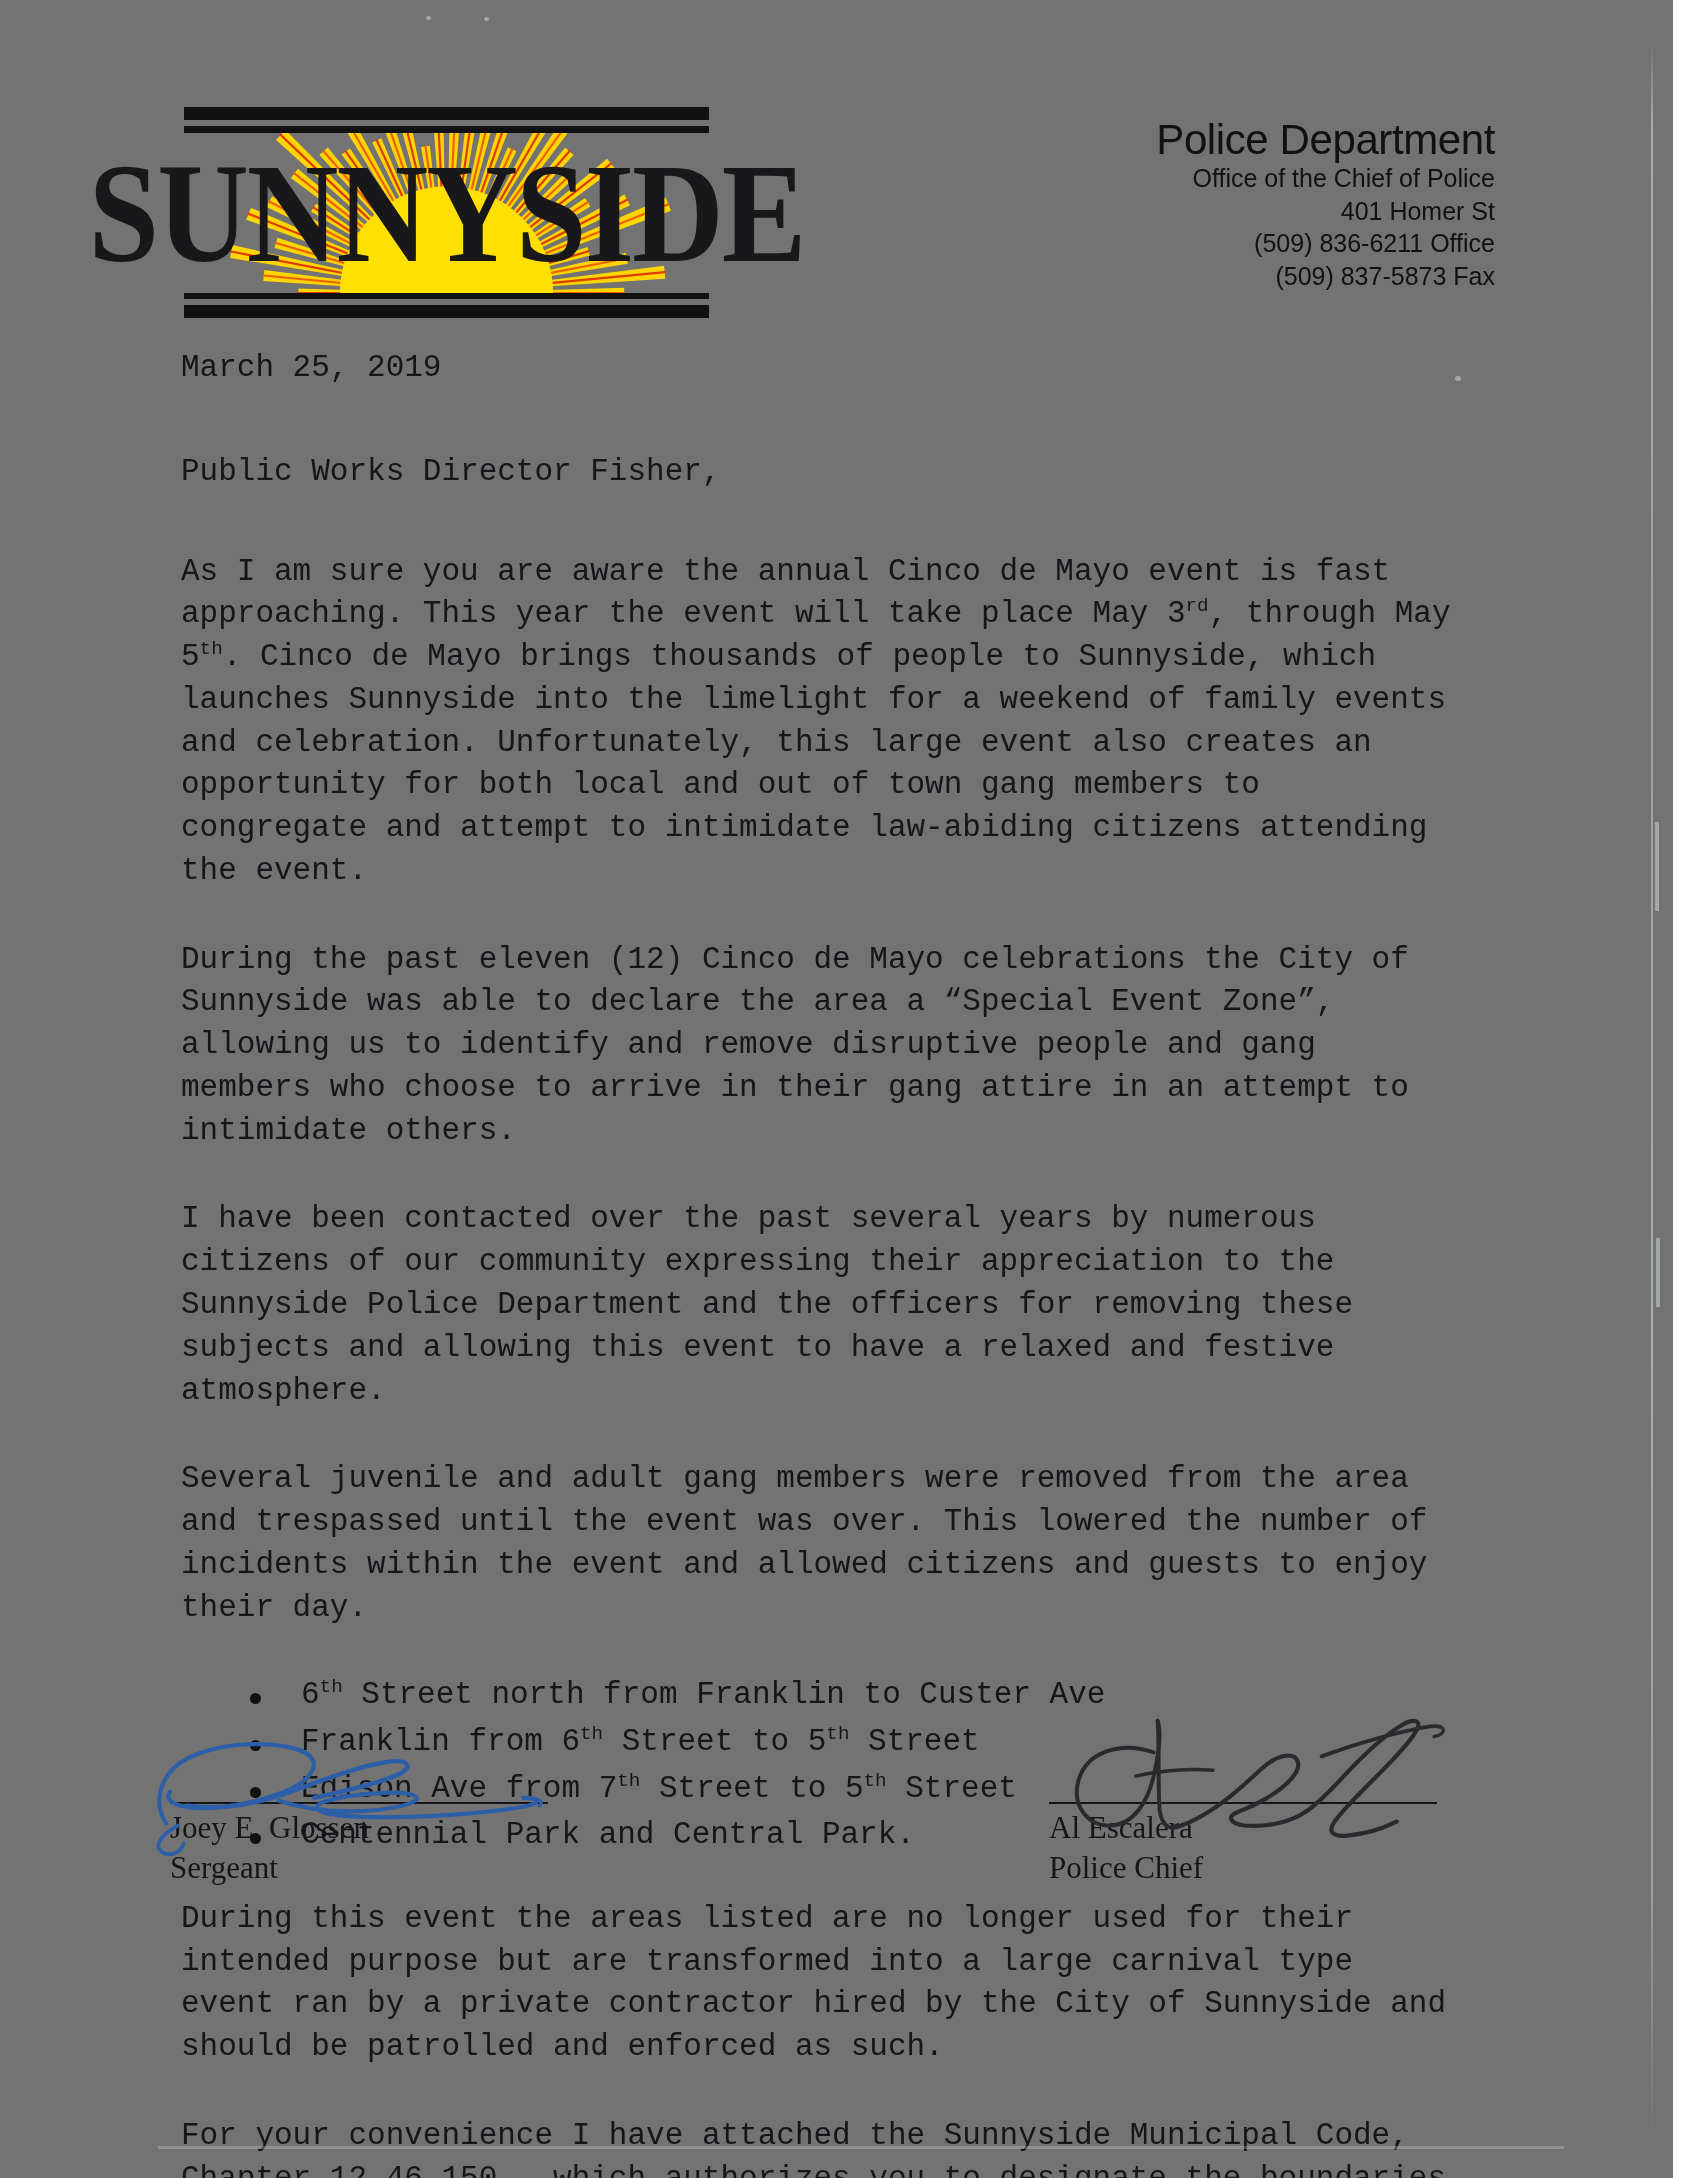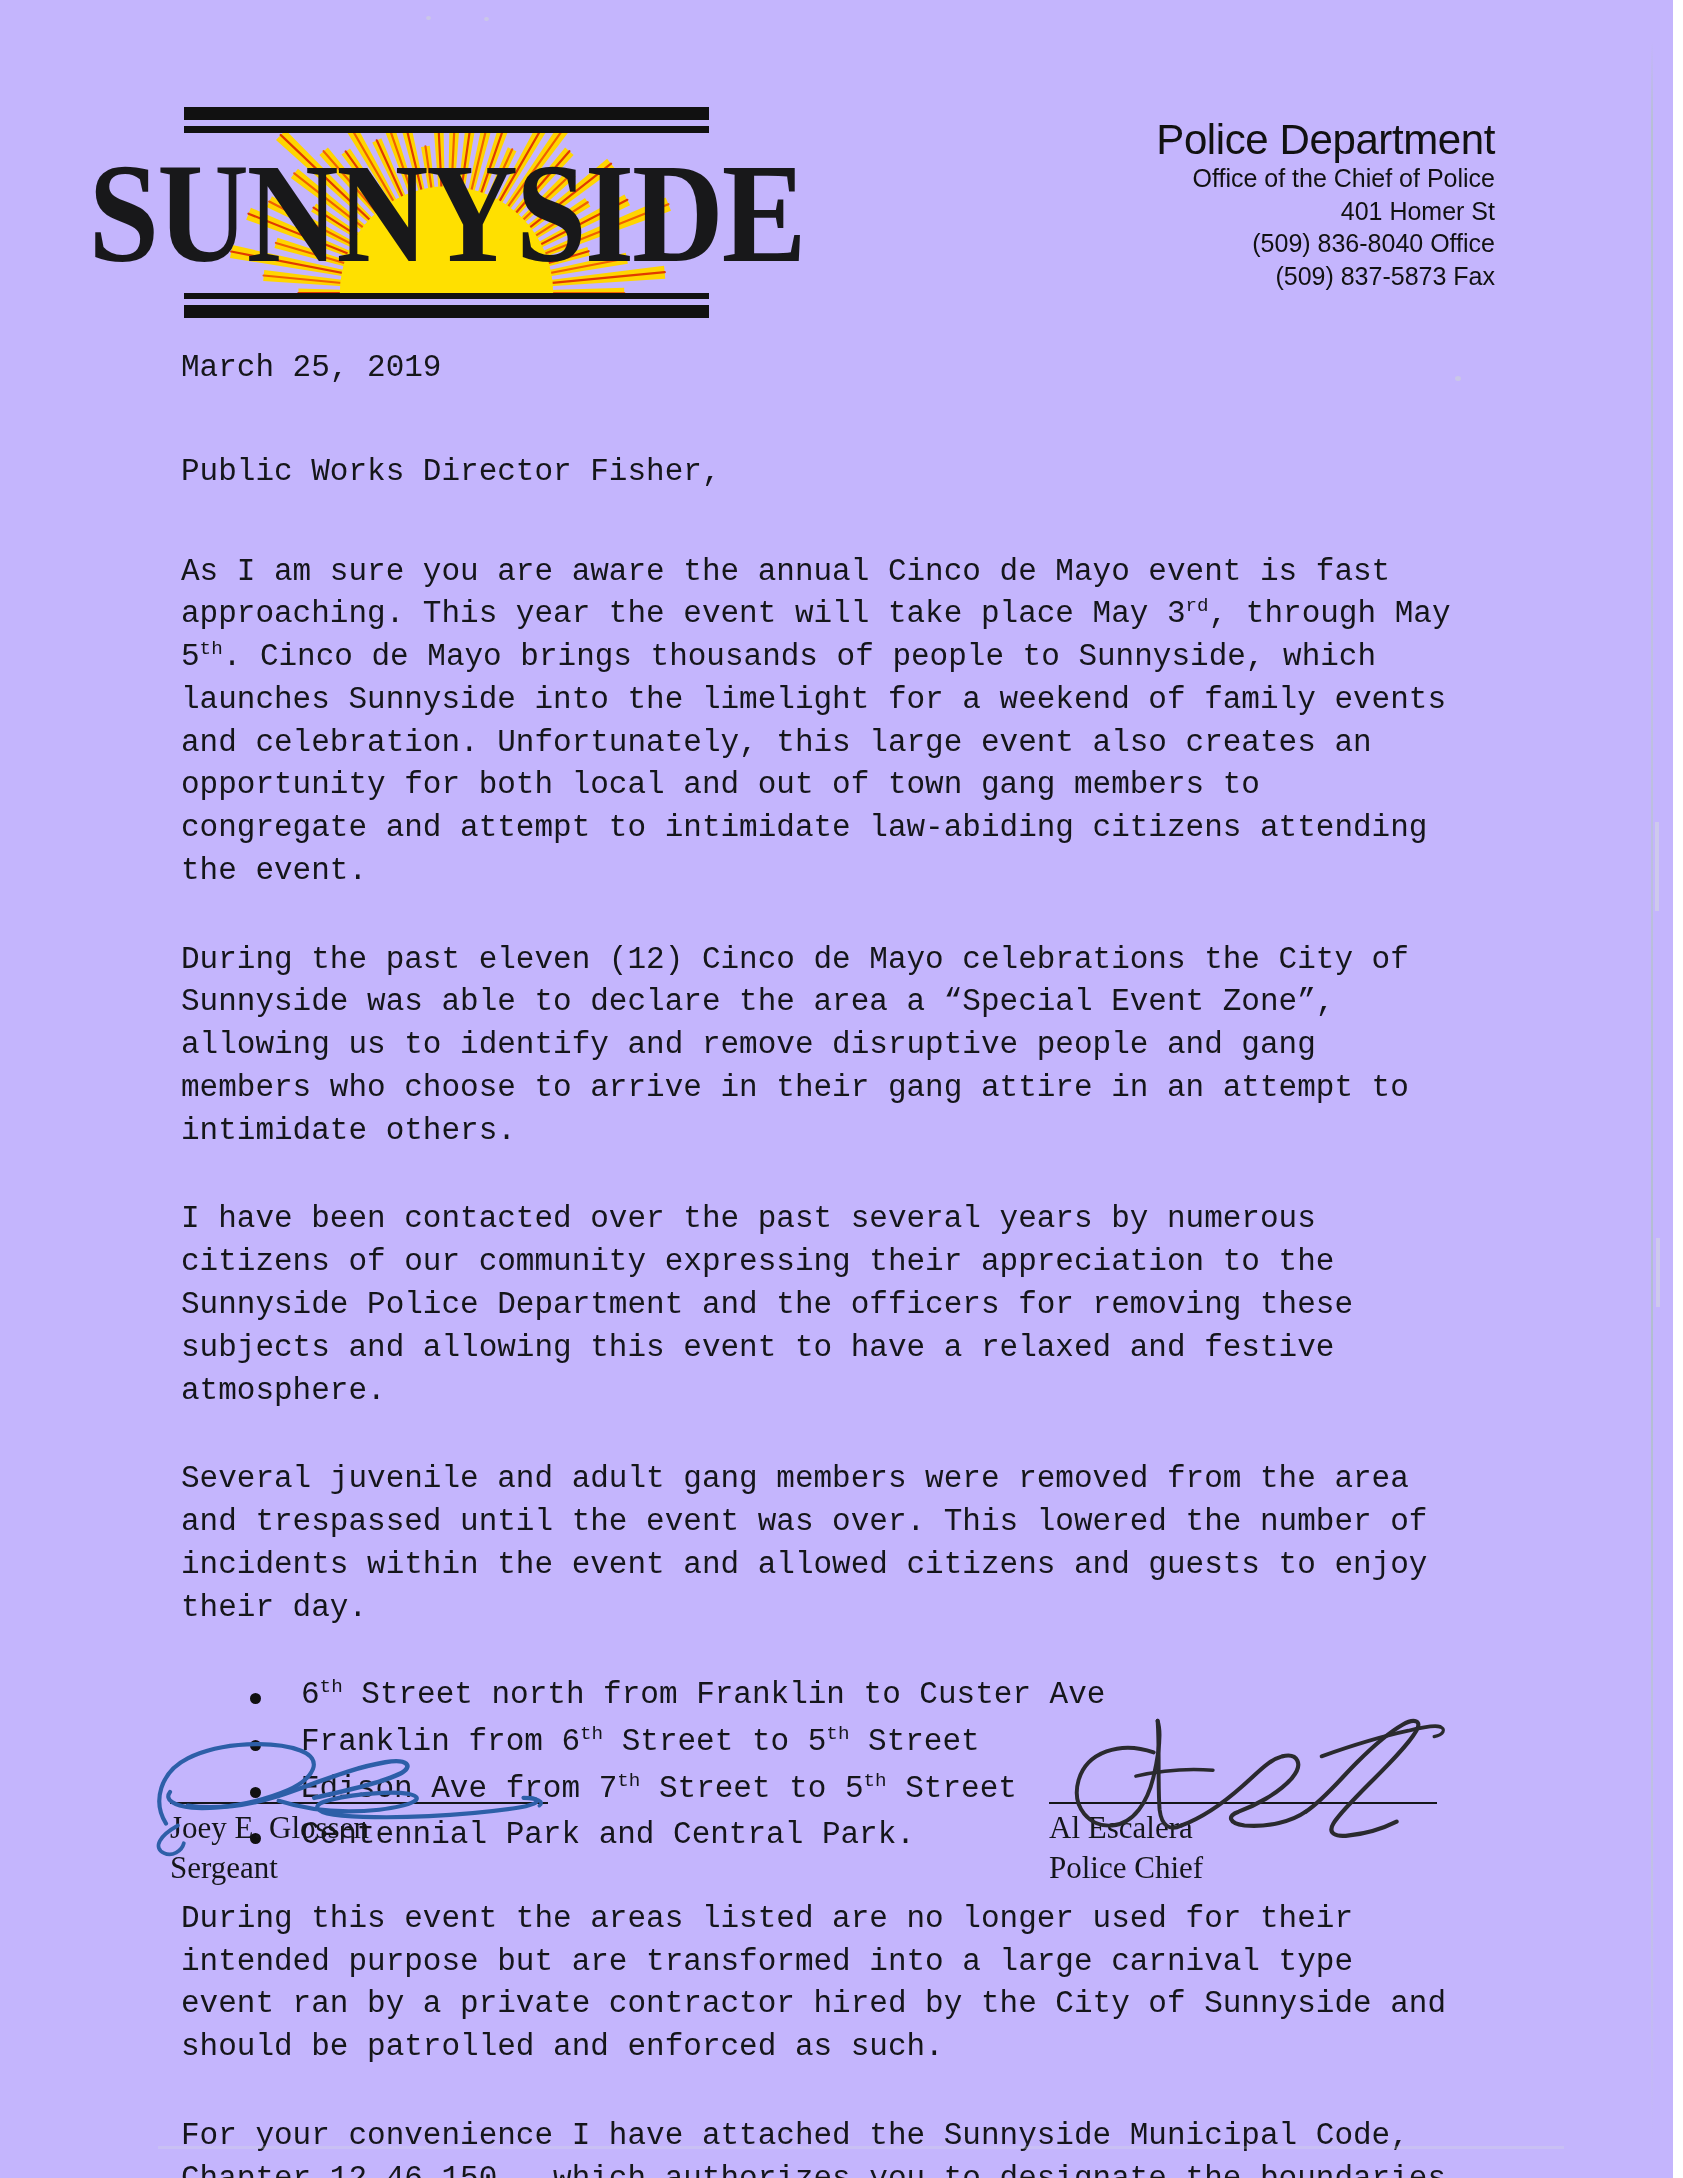--- a/index.html
+++ b/index.html
@@ -14,21 +14,21 @@
     overflow: hidden;
     font-family: "Liberation Serif", "DejaVu Serif", serif;
     color: #15161a;
   }
 
   
   .page {
     position: absolute;
     left: 0; top: 0;
     width: 1683px; height: 2178px;
-    background: #c4b5fd;
+    background: #737373;
   }
   .scan-edge-right {
     position: absolute;
     left: 1651px; top: 42px;
     width: 2px; height: 2099px;
     background: linear-gradient(to bottom,
       rgba(190,205,205,0) 0%,
       rgba(178,196,198,.75) 4%,
       rgba(186,202,204,.55) 30%,
       rgba(172,192,196,.8) 62%,
@@ -292,21 +292,21 @@
       <div class="logo-wordmark">SUNNYSIDE</div>
 
       <div class="logo-rule bottom-thin"></div>
       <div class="logo-rule bottom-thick"></div>
     </div>
 
     <div class="dept-block">
       <div class="dept-title">Police Department</div>
       <div class="dept-line">Office of the Chief of Police</div>
       <div class="dept-line">401 Homer St</div>
-      <div class="dept-line">(509) 836-8040 Office</div>
+      <div class="dept-line">(509) 836-6211 Office</div>
       <div class="dept-line">(509) 837-5873 Fax</div>
     </div>
   </div>
 
   <div class="body-col">
 
     <p class="letter-date">March 25, 2019</p>
 
     <p class="salutation">Public Works Director Fisher,</p>
 

